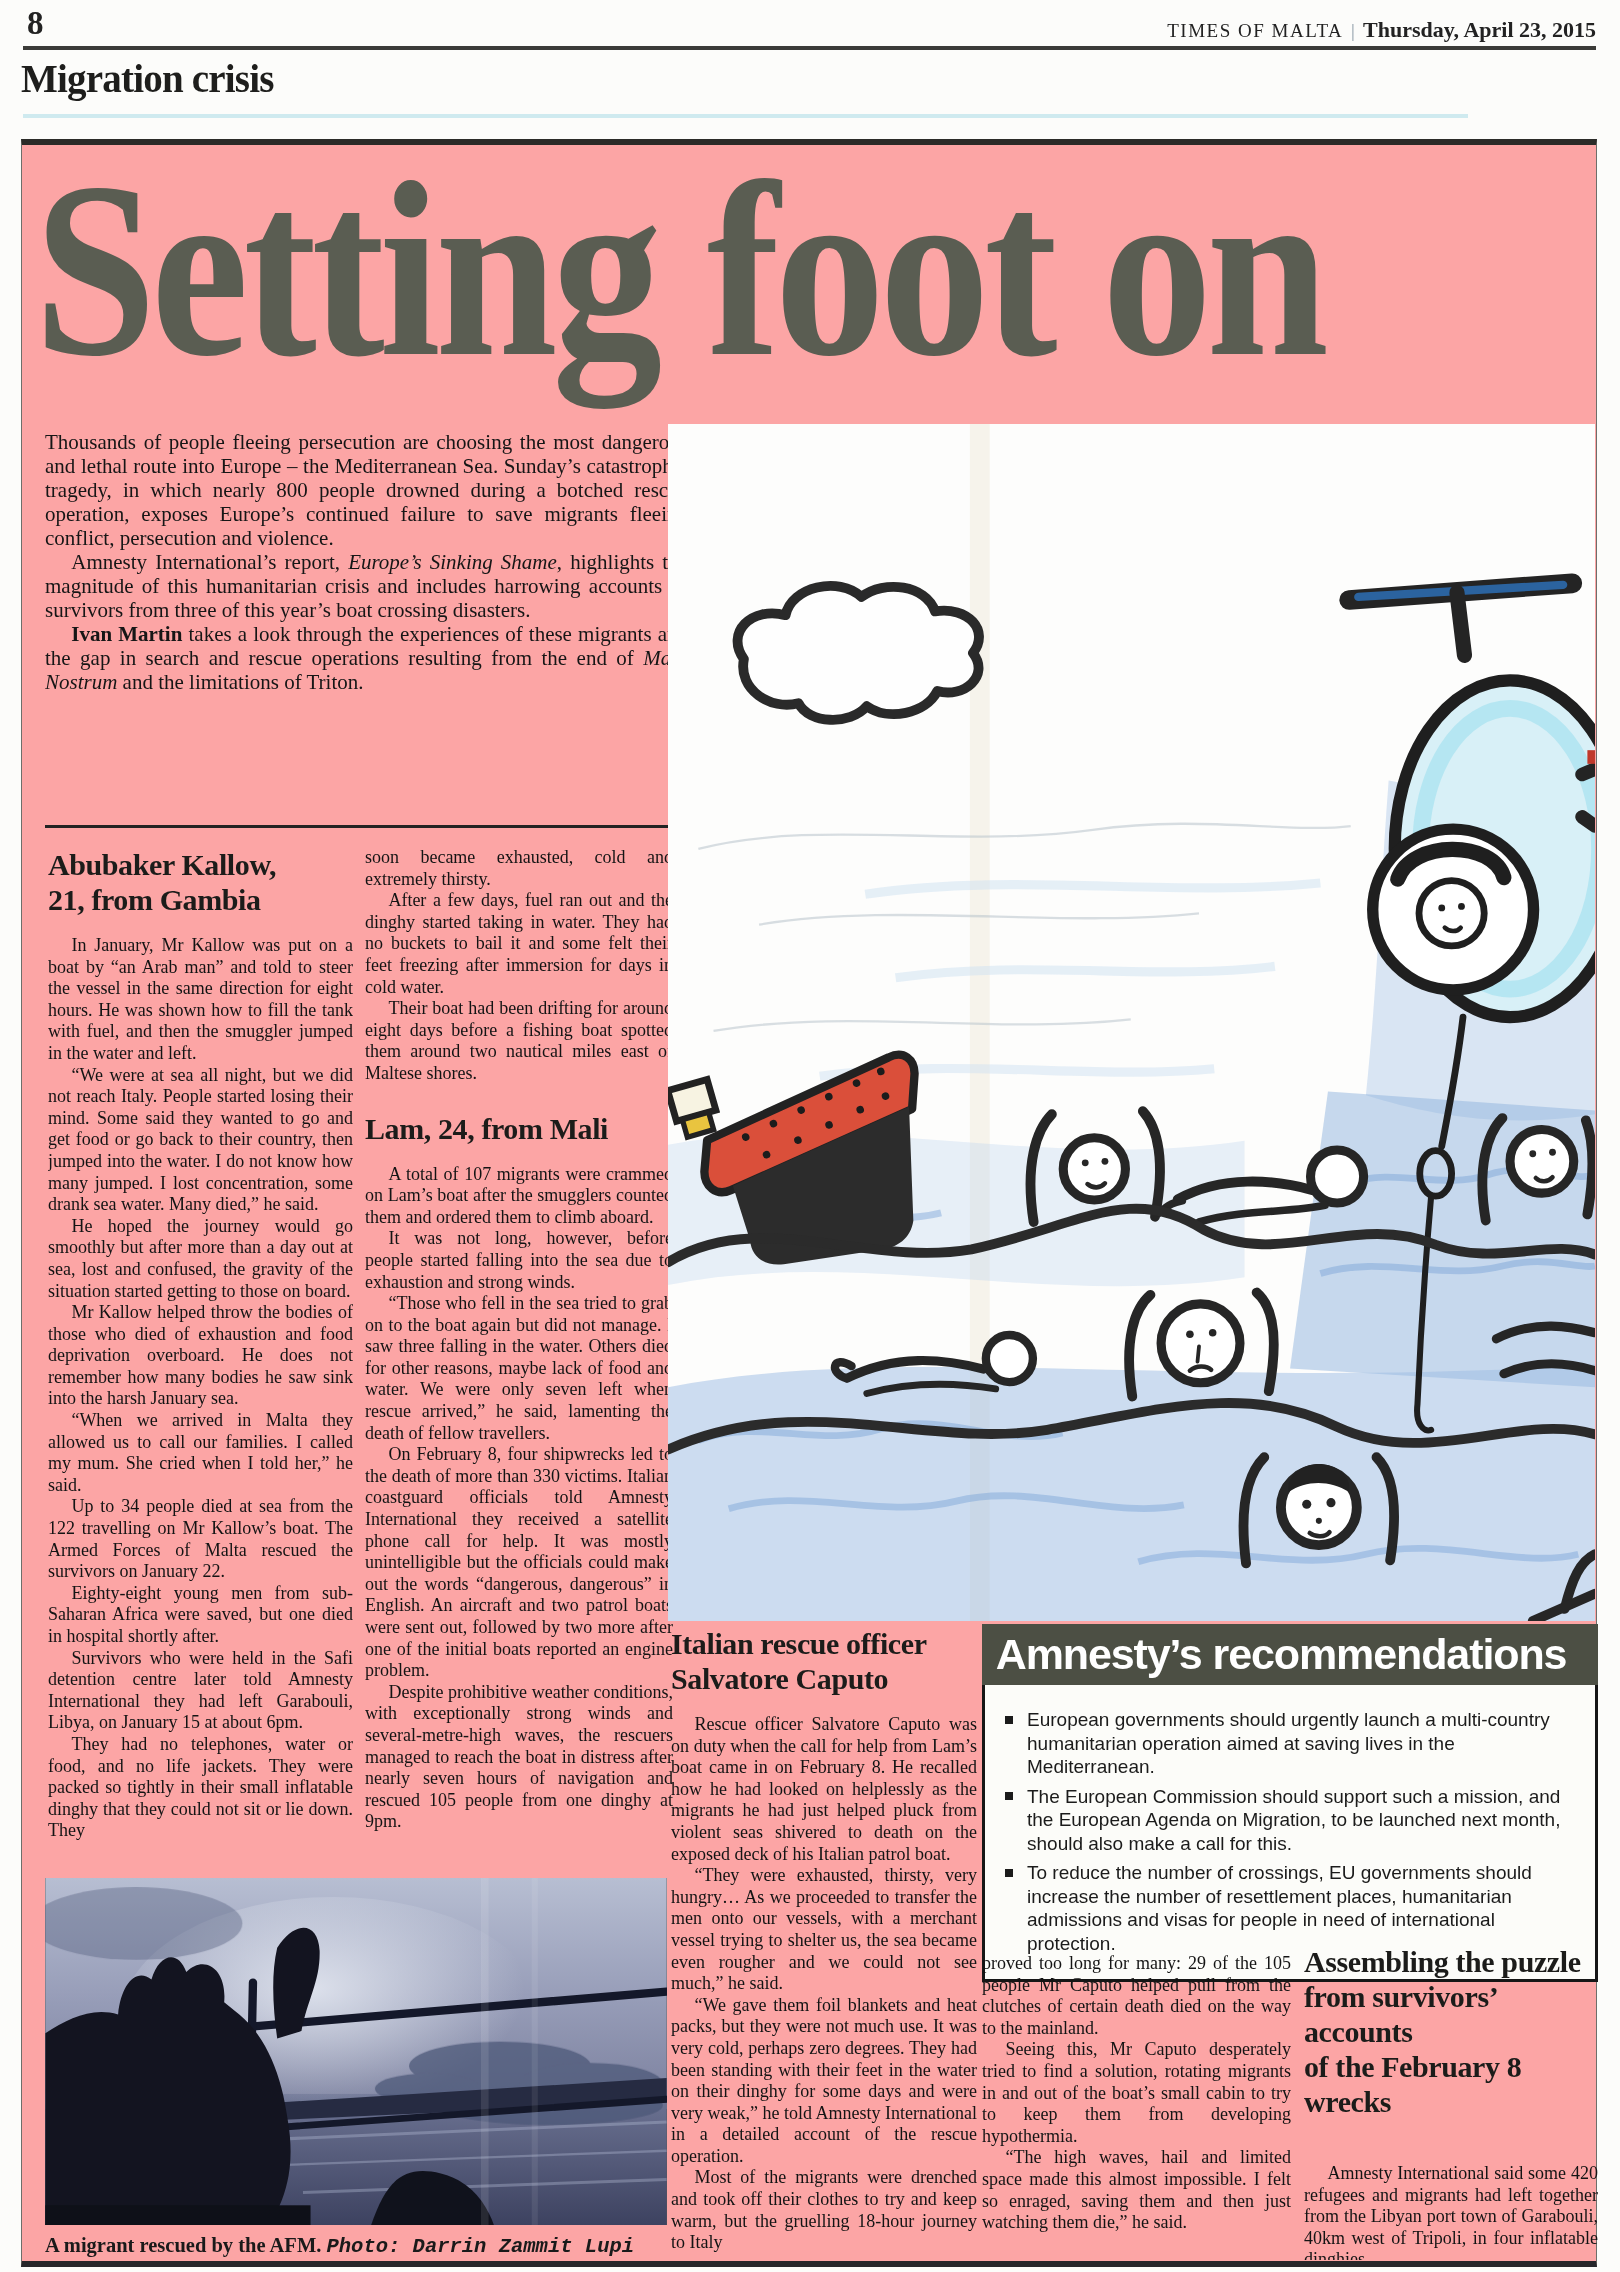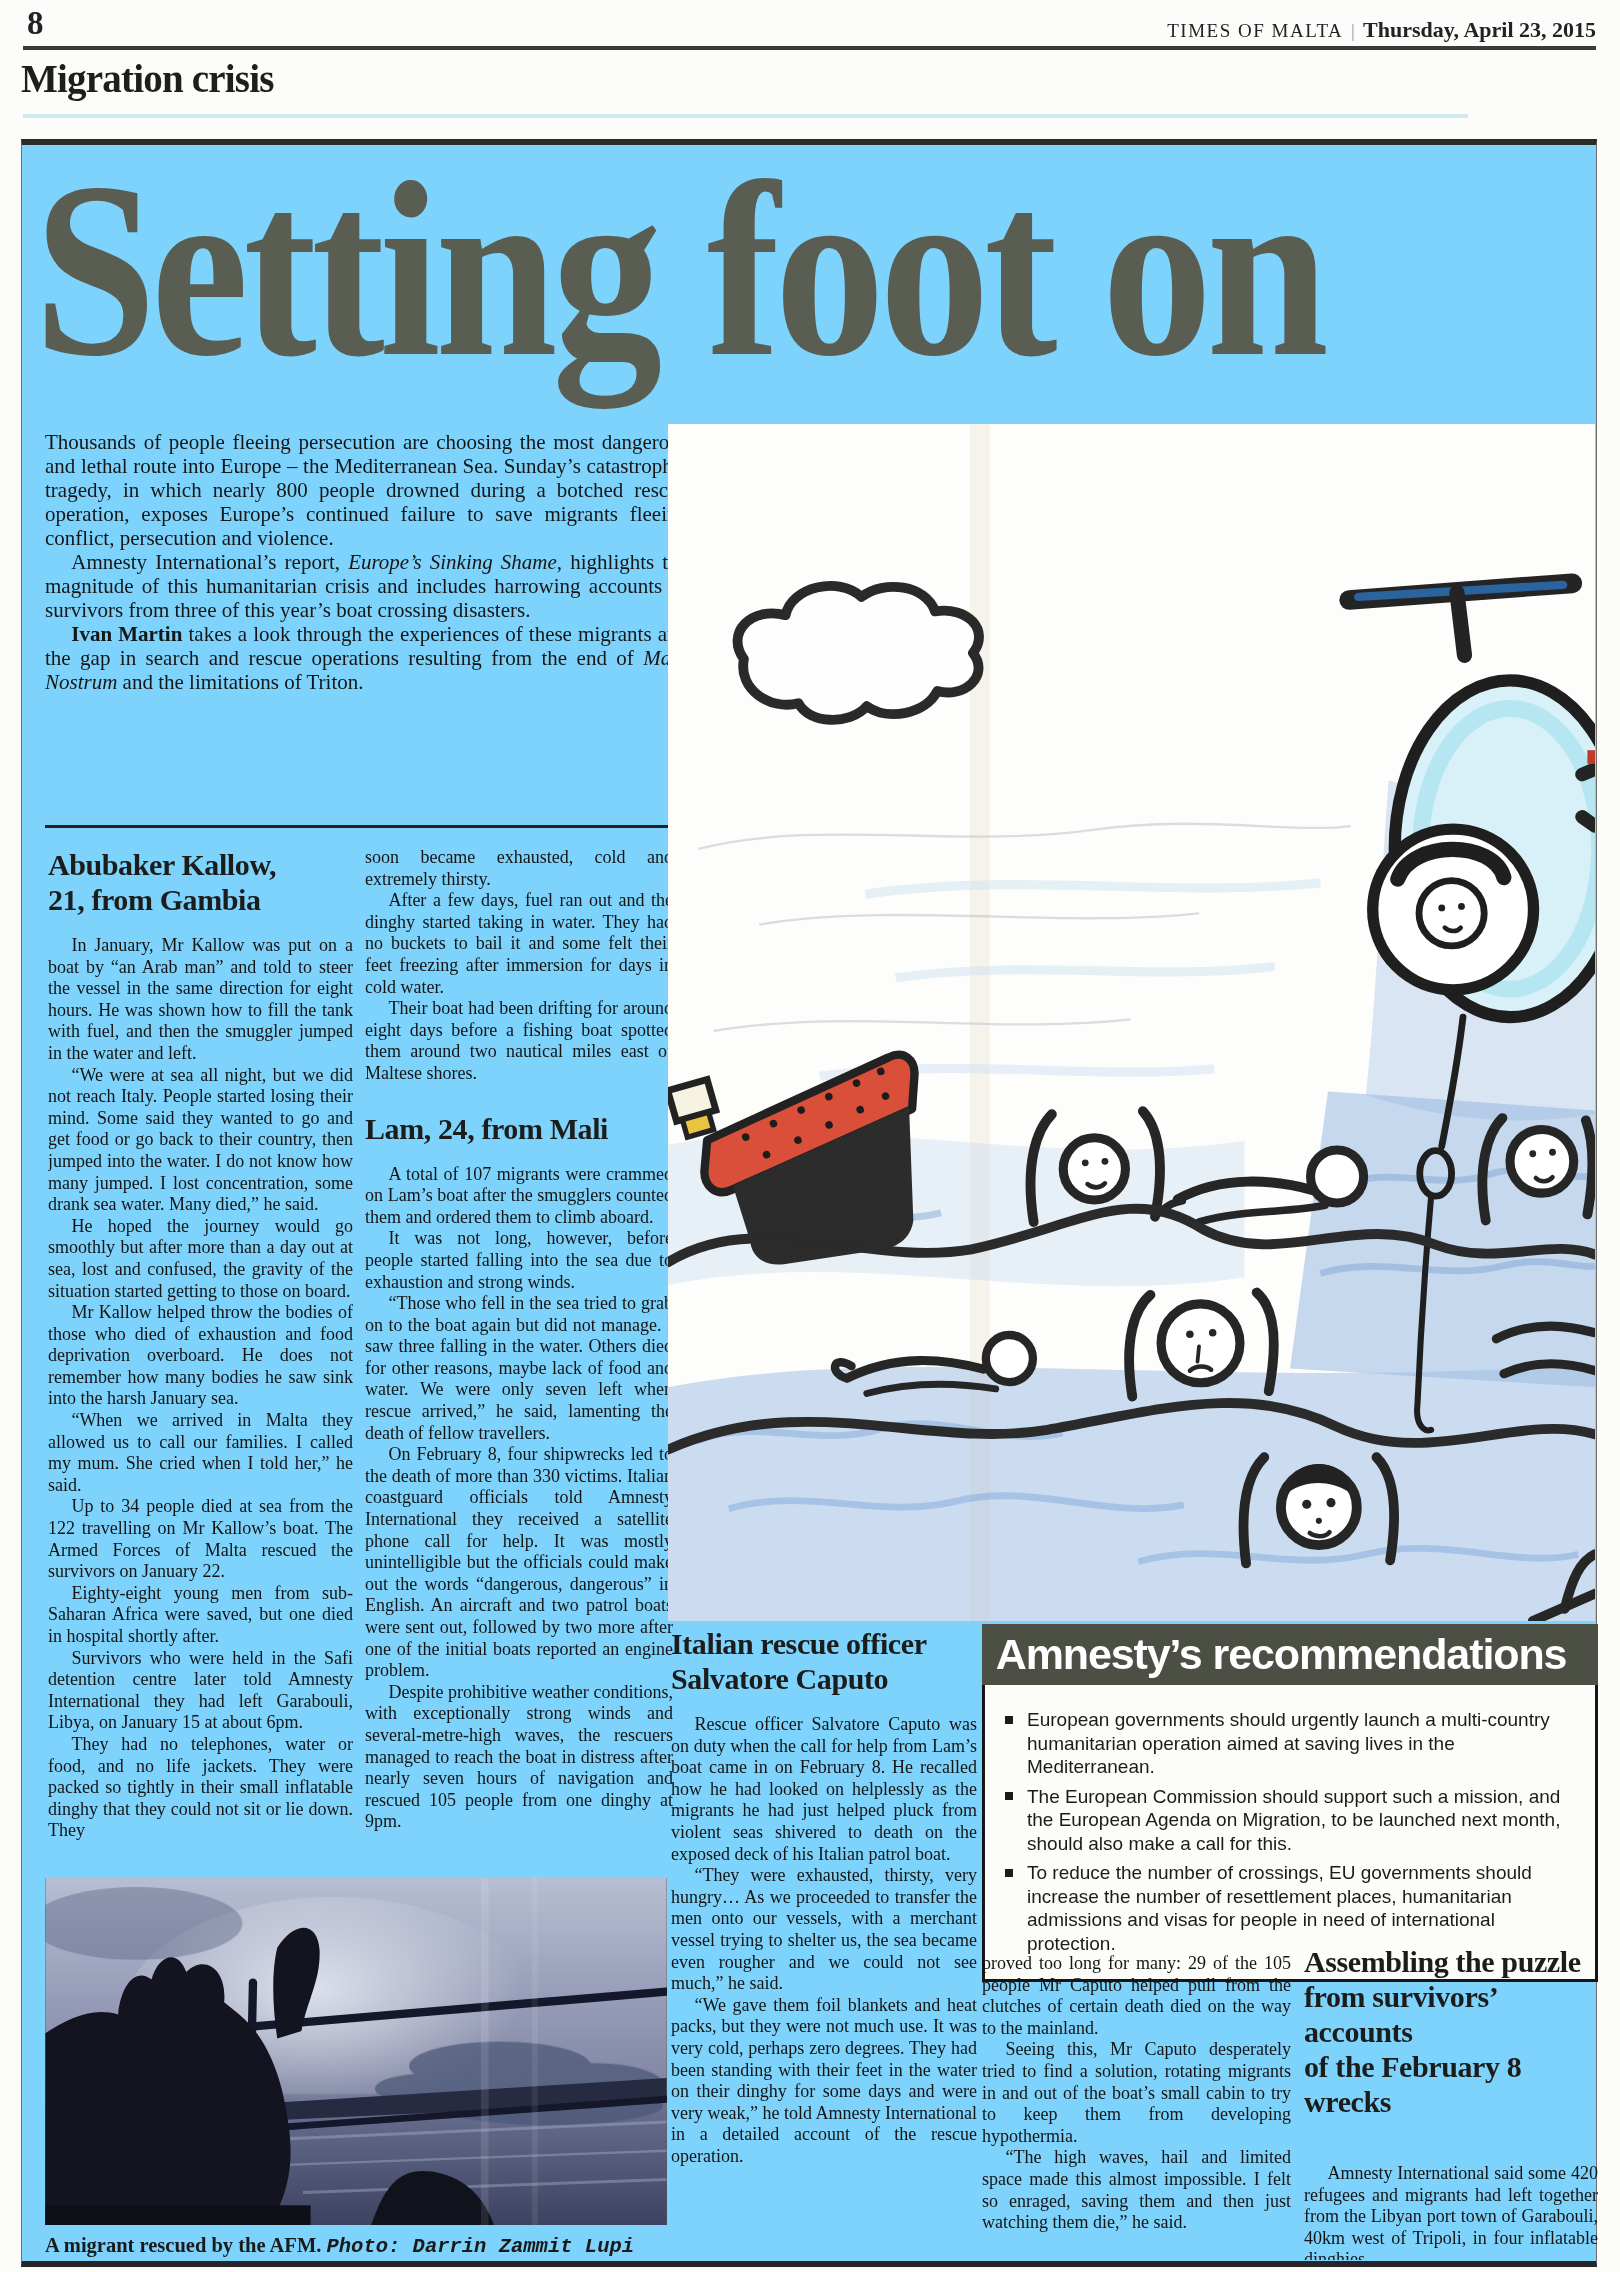--- a/index.html
+++ b/index.html
@@ -7,21 +7,21 @@
   
   .page-number{position:absolute;left:27px;top:4.6px;font-size:33px;font-weight:bold;color:#222;}
   .masthead{position:absolute;right:24px;top:16.7px;font-size:19px;letter-spacing:0.8px;color:#222;white-space:nowrap;}
   .masthead .mh-title{font-variant:small-caps;letter-spacing:1.5px;}
   .masthead .mh-div{color:#8a9aa6;padding:0 7.6px;font-weight:normal;}
   .masthead .mh-date{font-weight:bold;font-size:22px;letter-spacing:0;}
   .top-rule{position:absolute;left:23px;top:46px;width:1573px;height:3.8px;background:#3b3b38;}
   .section-label{position:absolute;left:21px;top:56px;font-size:39px;font-weight:bold;letter-spacing:-0.8px;color:#1e1e1c;}
   .scan-line{position:absolute;left:23px;top:114px;width:1445px;height:3.8px;background:rgba(135,205,220,.38);}
   
-  .article-box{position:absolute;left:21px;top:139px;width:1576px;height:2128px;border-top:6.8px solid #2b2b28;border-bottom:6.8px solid #26262a;border-left:1.5px solid #6e6e6a;border-right:1.5px solid #6e6e6a;background:#7dd3fc;box-sizing:border-box;}
+  .article-box{position:absolute;left:21px;top:139px;width:1576px;height:2128px;border-top:6.8px solid #2b2b28;border-bottom:6.8px solid #26262a;border-left:1.5px solid #6e6e6a;border-right:1.5px solid #6e6e6a;background:#fca5a5;box-sizing:border-box;}
   .headline{position:absolute;left:12px;top:4.6px;width:1555px;font-size:250px;line-height:239px;font-weight:bold;color:#5a5d52;letter-spacing:-6px;transform:scaleX(.88);transform-origin:left top;white-space:nowrap;}
   
   .lead{position:absolute;left:23px;top:285px;width:643px;height:388px;font-size:21px;line-height:24px;text-align:justify;color:#161616;overflow:hidden;}
   .lead p{margin:0;text-indent:1.25em;}
   .lead p:first-child{text-indent:0;}
   .lead-rule{position:absolute;left:23px;top:680px;width:643px;height:3px;background:#232323;}
   
   .col{position:absolute;font-size:18px;line-height:21.6px;text-align:justify;color:#141414;overflow:hidden;}
   .col p{margin:0;text-indent:1.3em;}
   .col p.noind{text-indent:0;}
@@ -254,20 +254,21 @@
     <div class="col c3">
       <h2>
           <div>Italian rescue officer</div>
           <div>Salvatore Caputo</div>
         </h2>
       <div class="h2gap"></div>
       <div>
           <p><span>Rescue officer Salvatore Caputo was on duty when the call for help from Lam’s boat came in on February 8. He recalled how he had looked on helplessly as the migrants he had just helped pluck from violent seas shivered to death on the exposed deck of his Italian patrol boat.</span></p>
           <p><span>“They were exhausted, thirsty, very hungry… As we proceeded to transfer the men onto our vessels, with a merchant vessel trying to shelter us, the sea became even rougher and we could not see much,” he said.</span></p>
           <p><span>“We gave them foil blankets and heat packs, but they were not much use. It was very cold, perhaps zero degrees. They had been standing with their feet in the water on their dinghy for some days and were very weak,” he told Amnesty International in a detailed account of the rescue operation.</span></p>
+          <p><span>Most of the migrants were drenched and took off their clothes to try and keep warm, but the gruelling 18-hour journey to Italy</span></p>
         </div>
     </div>
 
     <div class="amnesty">
       <div class="amnesty-title">Amnesty’s recommendations</div>
       <div class="amnesty-body">
           <p><span>European governments should urgently launch a multi-country humanitarian operation aimed at saving lives in the Mediterranean.</span></p>
           <p><span>The European Commission should support such a mission, and the European Agenda on Migration, to be launched next month, should also make a call for this.</span></p>
           <p><span>To reduce the number of crossings, EU governments should increase the number of resettlement places, humanitarian admissions and visas for people in need of international protection.</span></p>
         </div>

